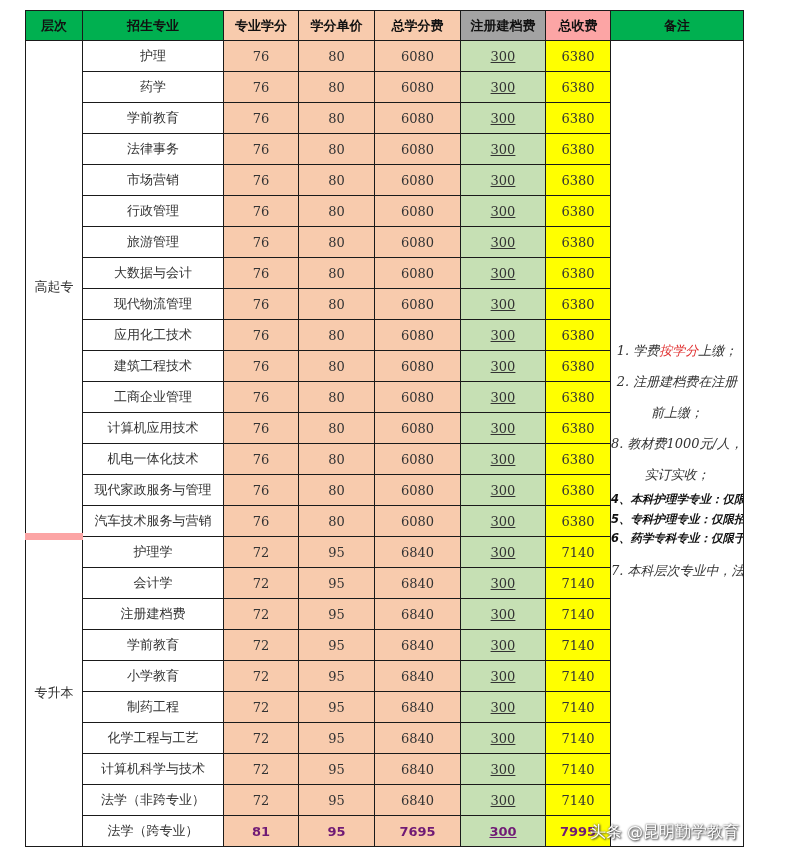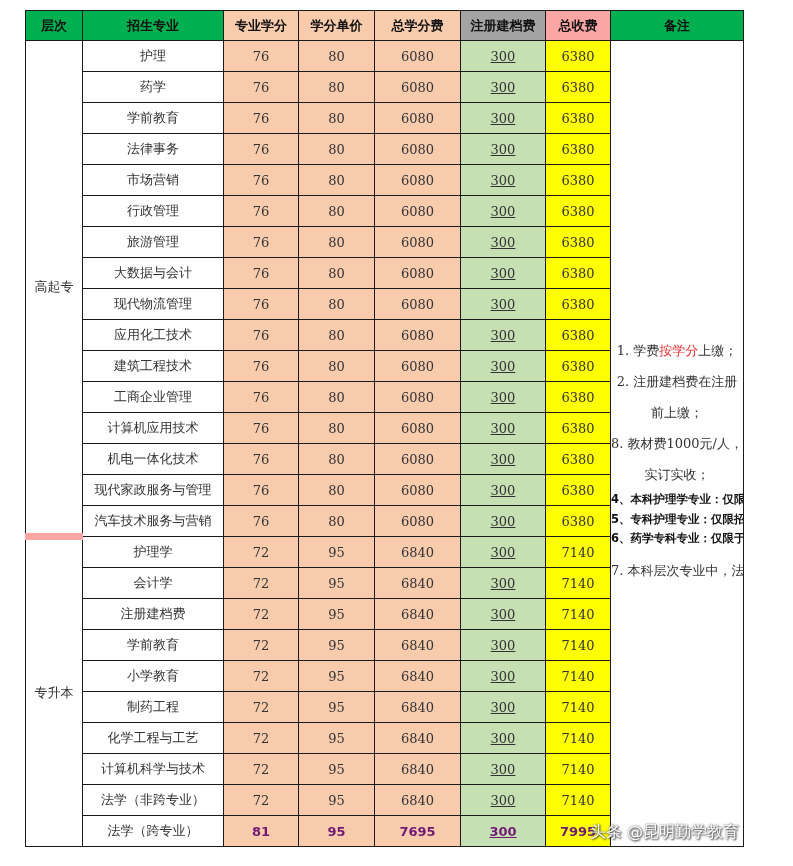--- a/index.html
+++ b/index.html
@@ -18,21 +18,21 @@
   td.level { background: #fff; font-size: 13px; border-left: 2px solid #7f7f7f; }
   td.level.grey-border { border-top: 7px solid #fca5a5; }
   td.major { background: #fff; font-size: 13px; border-radius: 11px; }
   td.peach { background: #f8cbad; }
   td.sage { background: #c6e0b4; text-decoration: underline; }
   td.yellow { background: #ffff00; }
   tr.highlight td.num { color: #701a75; font-weight: bold;
                         font-family: "DejaVu Sans", "Liberation Sans", sans-serif; }
   td.notes { background: #fff; vertical-align: top; white-space: normal; text-align: left;
              padding: 0 6px 0 8px; font-size: 11.5px; line-height: 31px; }
-  .note { display: block; }
+  .note { display: block; font-style: italic; }
   .note.bold { font-weight: bold; font-family: "DejaVu Sans", "Liberation Sans", sans-serif;
                line-height: 19.5px; font-size: 11.5px; color: #111; }
   .note.spacer-top { margin-top: 34px; }
   .note .red { color: #e03030; }
   .note.after-bold { margin-top: 6px; }
   .watermark { position: absolute; left: 590px; top: 822px; font-size: 16px; color: #ffffff;
                font-family: "DejaVu Sans", "Liberation Sans", sans-serif; letter-spacing: 0px;
                text-shadow: 0 0 2px #555, 1px 1px 2px #333; white-space: nowrap; }
 </style>
 </head>

